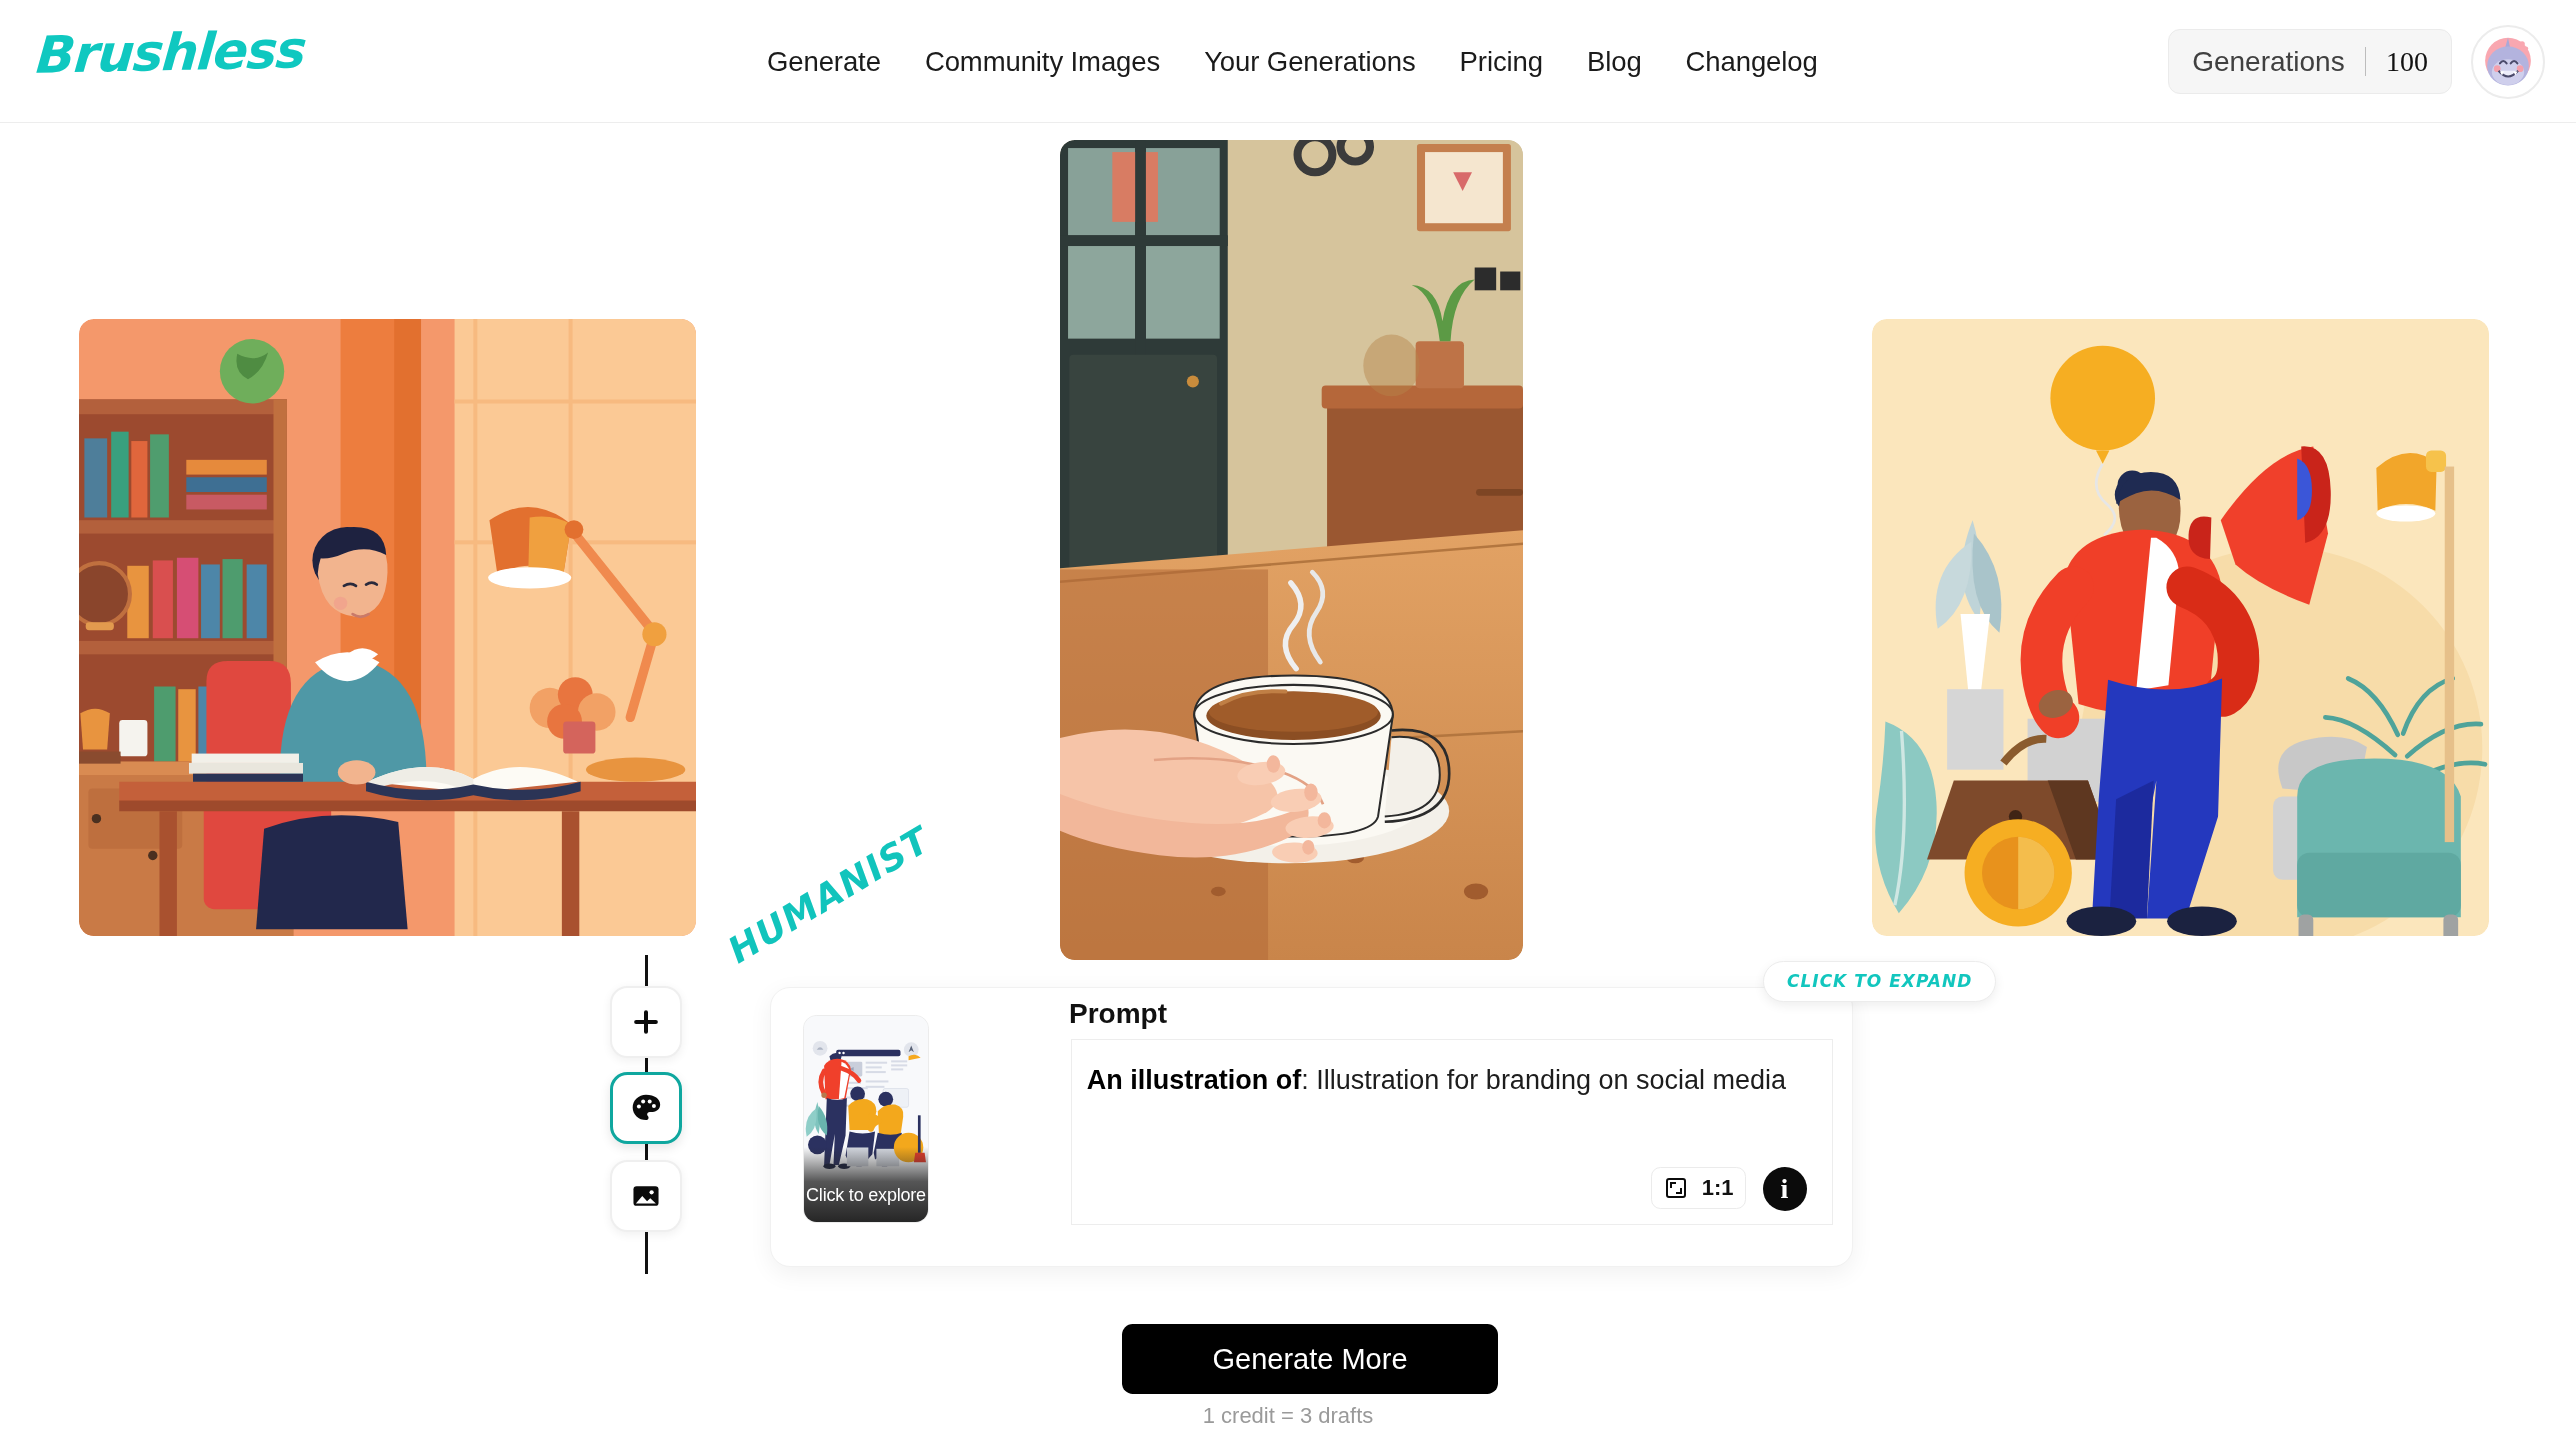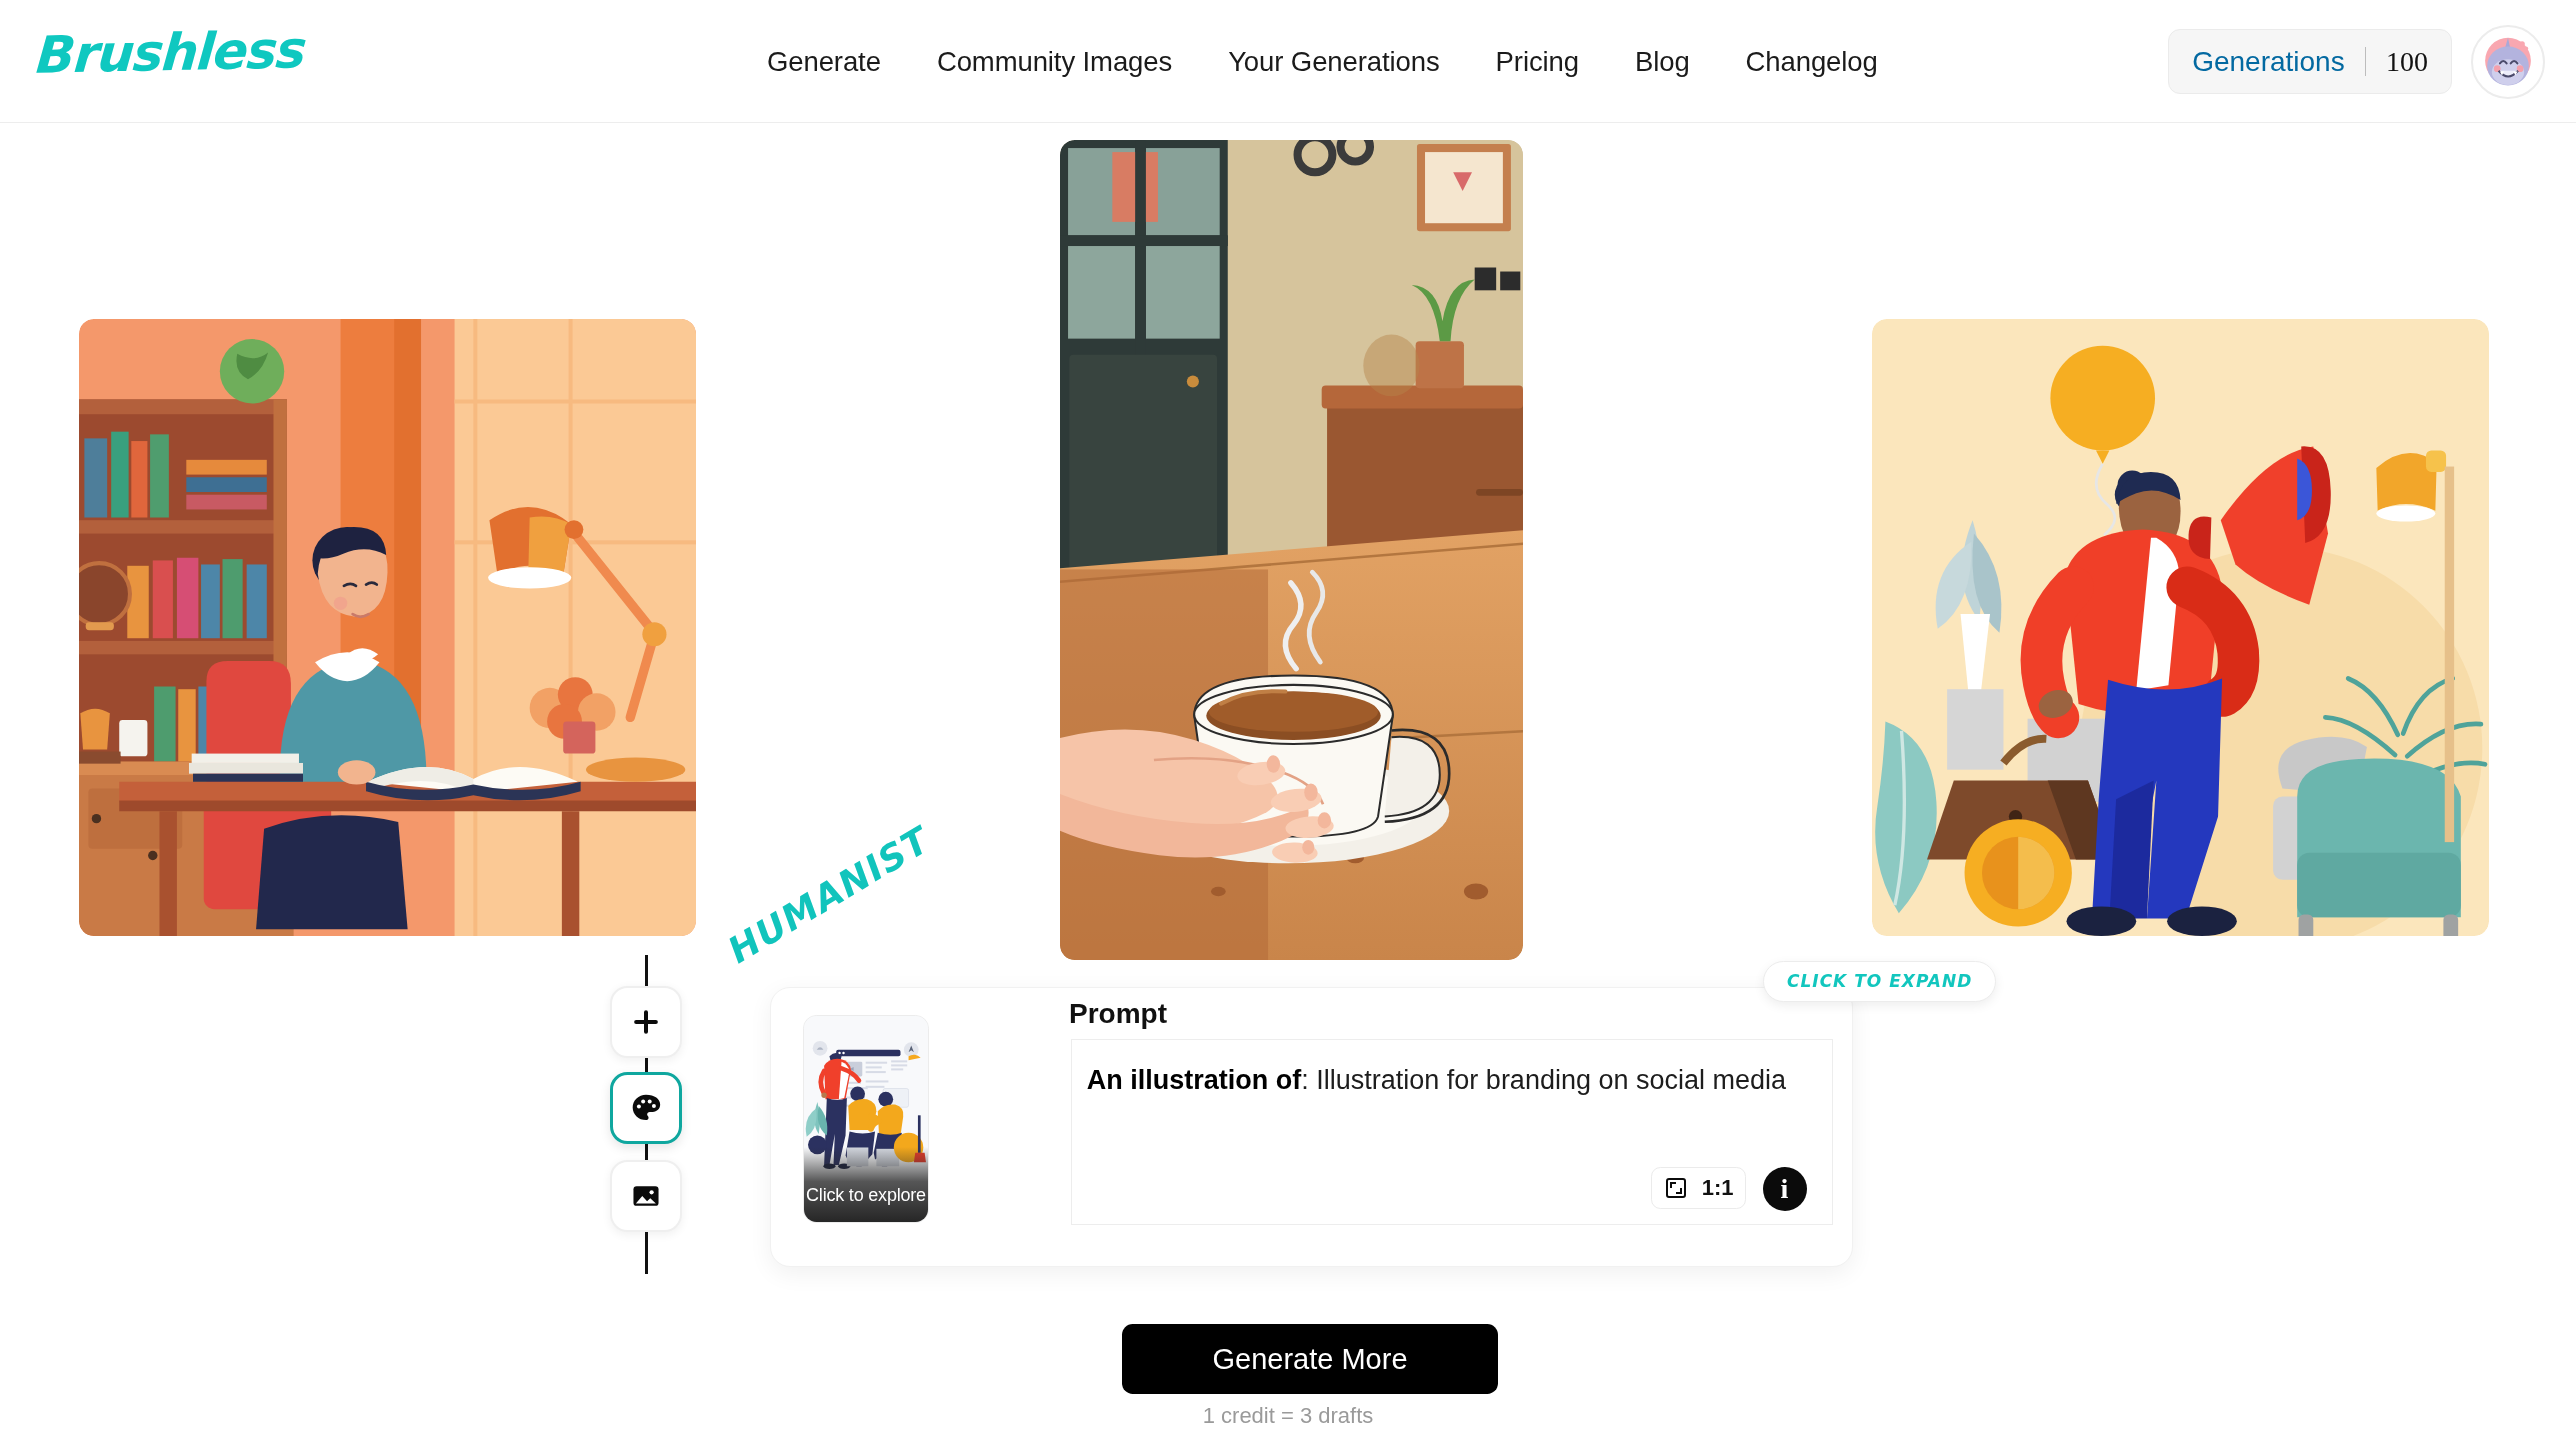--- a/index.html
+++ b/index.html
@@ -24,21 +24,21 @@
     font-size: 51px;
     font-weight: 700;
     font-style: italic;
     letter-spacing: -1.3px;
     color: #0FC8C0;
     transform: skewX(-6deg) rotate(-1.2deg);
   }
   #main-nav {
     position: absolute; left: 745px; top: 0;
     height: 123px;
-    display: flex; align-items: center; gap: 12px;
+    display: flex; align-items: center; gap: 0;
   }
   .nav-item {
     font-size: 27.5px;
     color: #1b1b1b;
     padding: 0 22px;
     cursor: pointer;
     white-space: nowrap;
     letter-spacing: -0.1px;
   }
   #header-right {
@@ -47,21 +47,21 @@
   }
   #generations-pill {
     display: flex; align-items: center;
     height: 65px;
     background: #f6f6f6;
     border: 1.3px solid #ebebeb;
     border-radius: 12px;
     padding: 0 23px;
     cursor: pointer;
   }
-  #generations-pill .gp-label { font-size: 28px; color: #0369a1; }
+  #generations-pill .gp-label { font-size: 28px; color: #404040; }
   #generations-pill .gp-sep {
     width: 1.3px; height: 29.5px; background: #bdbdbd;
     margin: 0 20px;
   }
   #generations-pill .gp-value { font-size: 28px; color: #111; font-family: Liberation Serif, serif; }
   #avatar {
     width: 74px; height: 74px; border-radius: 50%;
     border: 2px solid #ececec; background: #ffffff;
     overflow: hidden; cursor: pointer;
     display: flex; align-items: center; justify-content: center;

